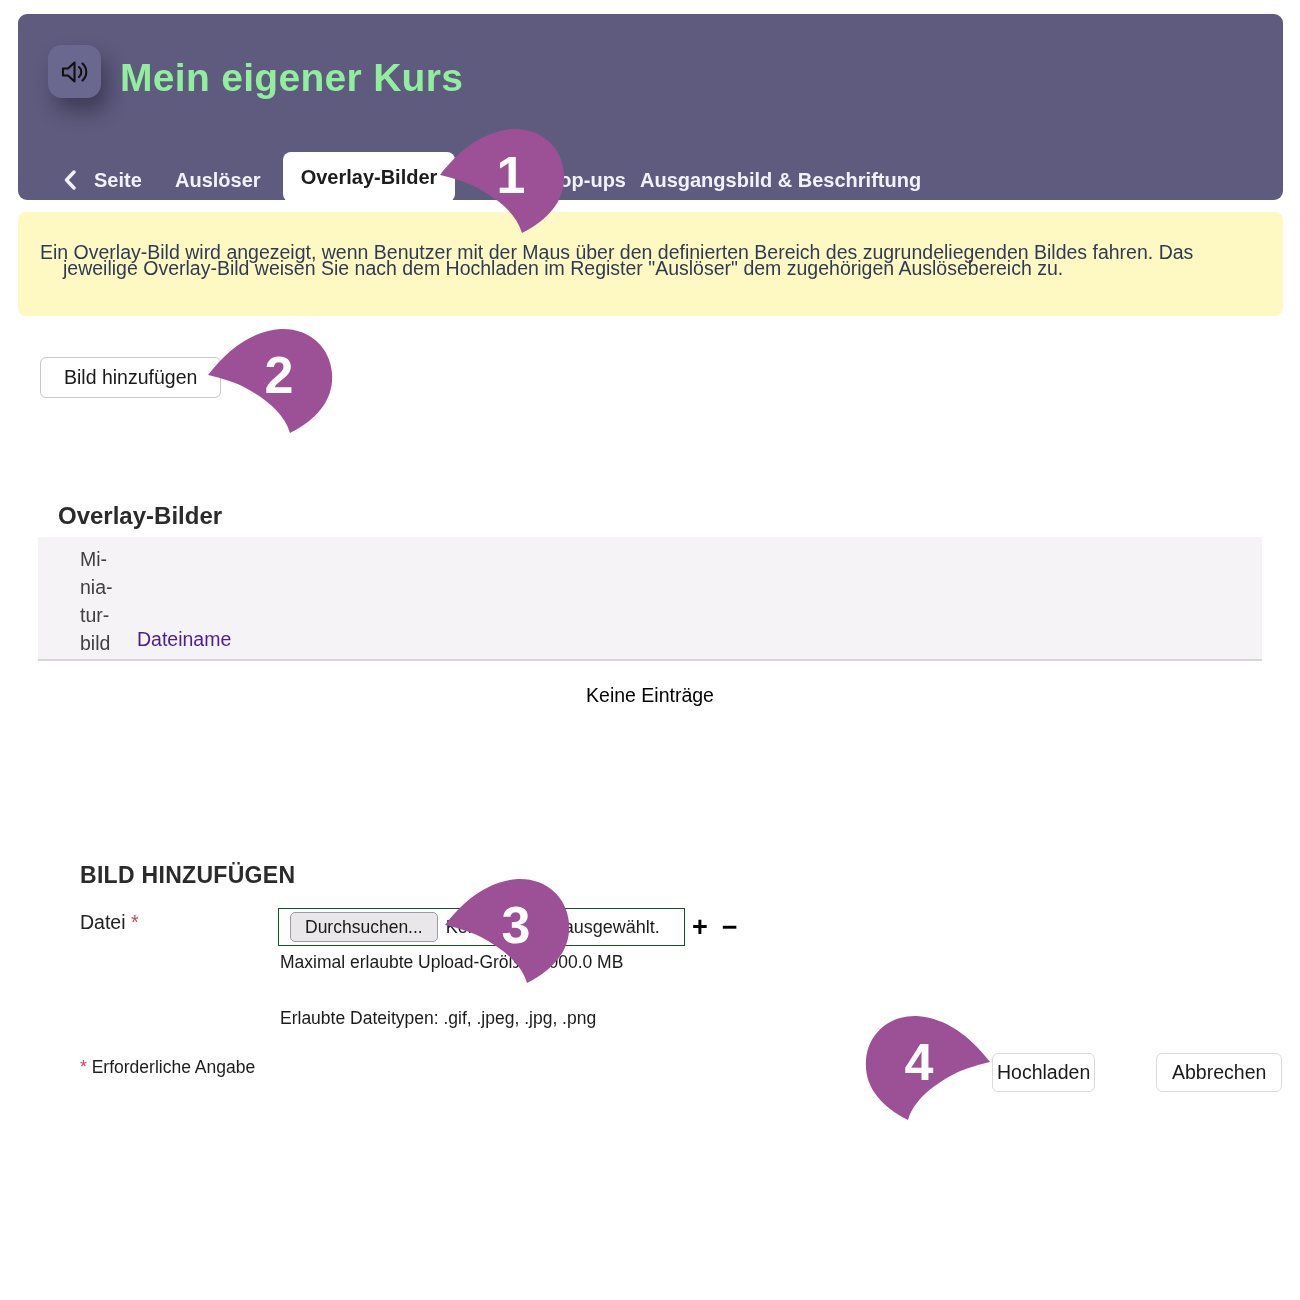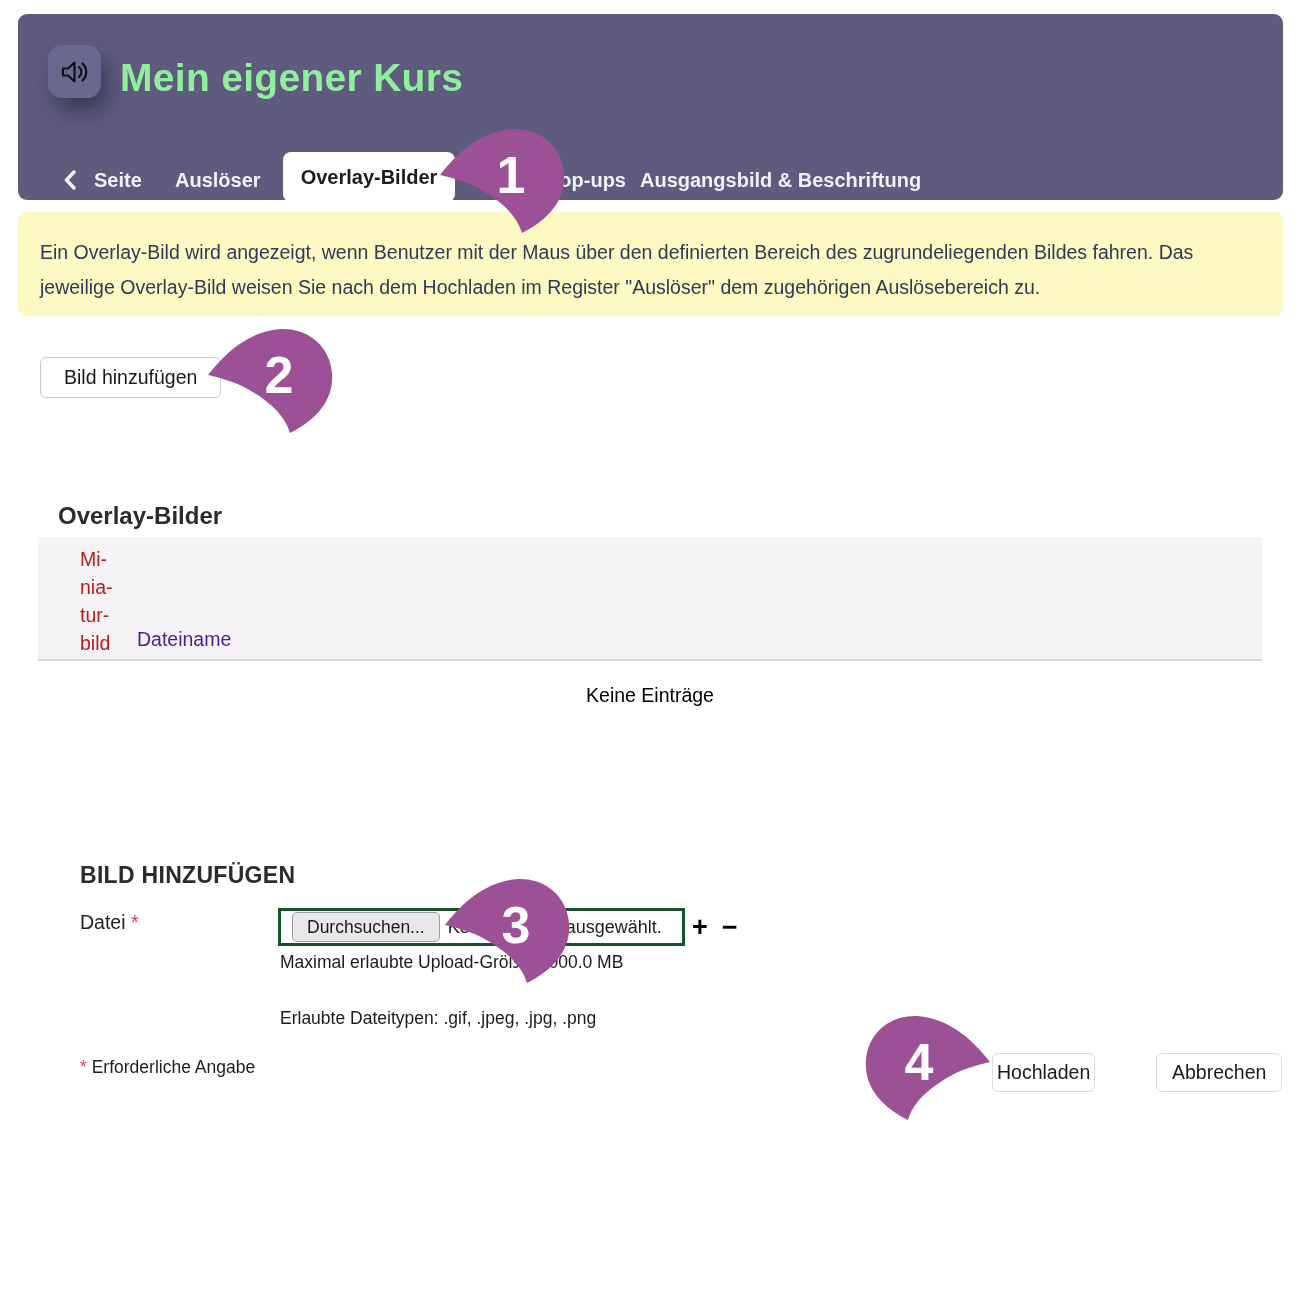--- a/index.html
+++ b/index.html
@@ -19,47 +19,47 @@
          font-size:20px; font-weight:600; white-space:nowrap; cursor:pointer; }
   .tab-seite { left:45px; display:flex; align-items:center; gap:18px; }
   .tab-active { position:absolute; left:265px; top:138px; width:172px; height:50px;
          background:#ffffff; border-radius:8px; color:#1d1d1e; font-size:20px; font-weight:600;
          display:flex; align-items:center; justify-content:center; cursor:pointer; }
 
   
   .infobox { position:absolute; left:18px; top:212px; width:1265px; height:104px;
          background:#fef9c3; border-radius:8px; color:#2f3a55; }
   .infobox .ln { position:absolute; left:22px; font-size:19.5px; line-height:30px; white-space:nowrap; }
-  .infobox .ln1 { top:25px; } .infobox .ln2 { top:60px; }
+  .infobox .ln1 { top:25px; } .infobox .ln2 { top:41px;margin-left:23px; }
 
   
   .btn { background:#ffffff; border:1px solid #c9c9c9; border-radius:6px; color:#1a1a1a;
          display:flex; align-items:center; justify-content:center; cursor:pointer; box-sizing:border-box; }
   .add-btn { position:absolute; left:40px; top:357px; height:41px; padding:0 23px; font-size:19.5px; }
   .upload-btn { position:absolute; left:992px; top:1053px; height:39px; padding:0 4px;
          font-size:19.5px; border-color:#dcd8de; }
   .cancel-btn { position:absolute; left:1109px; top:1053px; height:39px; padding:0 15px;
          font-size:19.5px; border-color:#dcd8de;margin-left:47px; }
 
   
   .sec-h1 { position:absolute; left:58px; top:502px; font-size:24px; font-weight:700; color:#2b2b2b; }
   .thead { position:absolute; left:38px; top:537px; width:1224px; height:124px;
          background:#f5f3f6; border-bottom:2px solid #d7d5d8; box-sizing:border-box; }
-  .th-thumb { position:absolute; left:42px; top:8px; font-size:19.5px; color:#b91c1c; line-height:28px; }
+  .th-thumb { position:absolute; left:42px; top:8px; font-size:19.5px; color:#404040; line-height:28px; }
   .th-file  { position:absolute; left:99px; bottom:8px; font-size:19.5px; color:#4c1d95; }
   .empty { position:absolute; left:0; top:684px; width:1300px; text-align:center;
          font-size:19.5px; color:#000000; }
 
   
   .sec-h2 { position:absolute; left:80px; top:862px; font-size:23px; font-weight:700;
          color:#2b2b2b; letter-spacing:.3px; }
   .file-label { position:absolute; left:80px; top:911px; font-size:19.5px; color:#222222; }
   .req { color:#d93b60; }
   .file-ctrl { position:absolute; left:278px; top:908px; width:407px; height:38px;
-         border:3px solid #14532d; background:#ffffff; box-sizing:border-box;
+         border:1px solid #14532d; background:#ffffff; box-sizing:border-box;
          display:flex; align-items:center; overflow:visible; }
   .browse { margin-left:11px; height:28px; padding:0 14px; background:#e9e7ea;
          border:1px solid #9d9ba6; border-radius:5px; font-size:17.5px; color:#1a1a1a;
          display:flex; align-items:center; cursor:pointer; white-space:nowrap; }
   .file-status { margin-left:8px; font-size:18px; color:#1d1d1d; white-space:nowrap; }
   .plusminus { position:absolute; left:692px; top:908px; height:38px;
          display:flex; gap:14px; align-items:center; }
   .plusminus span { font-size:27px; font-weight:900; color:#000; line-height:1; cursor:pointer; }
   .hint { position:absolute; left:280px; font-size:17.5px; color:#1b1b1b; white-space:nowrap; }
   .hint-1 { top:952px; } .hint-2 { top:980px; } .hint-3 { top:1008px; }

